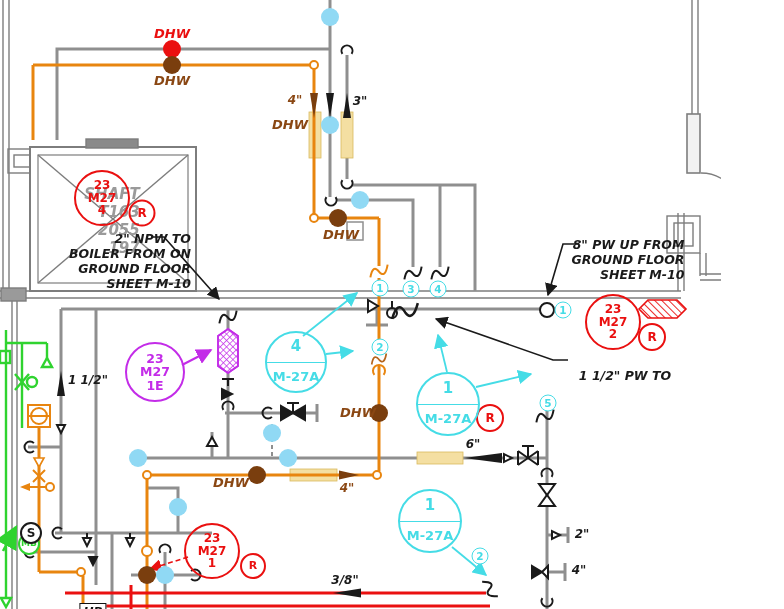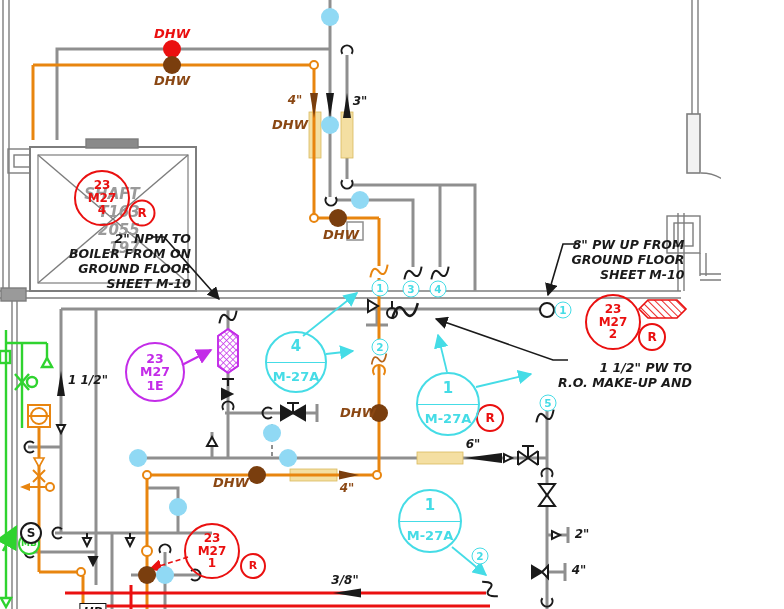--- a/index.html
+++ b/index.html
@@ -347,21 +347,20 @@
   <div>GROUND FLOOR</div>
       <div>SHEET M-10</div>
 </div>
 <div class="note" style="left:628px;top:259px">
   <div>8" PW UP FROM</div>
       <div>GROUND FLOOR</div>
       <div>SHEET M-10</div>
 </div>
 <div class="note" style="left:625px;top:375px">
   <div>1 1/2" PW TO</div>
-      <div>R.O. MAKE-UP AND</div>
 </div>
 
 <div class="circ redc" style="left:102px;top:198px;width:56px;height:56px;font-size:12px">
   <span>23</span>
       <span>M27</span>
       <span>4</span>
 </div>
 <div class="circ redc" style="left:142px;top:213px;width:27px;height:27px;font-size:12px">
   <span>R</span>
 </div>

